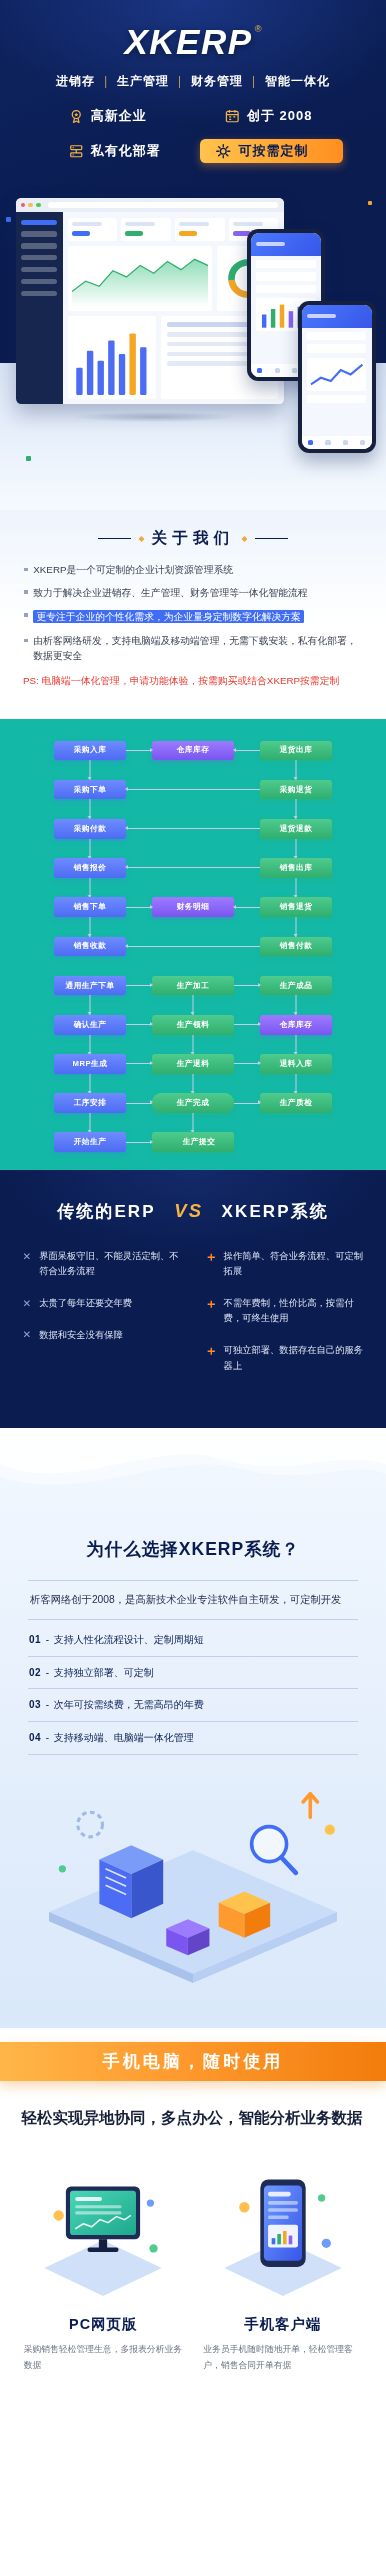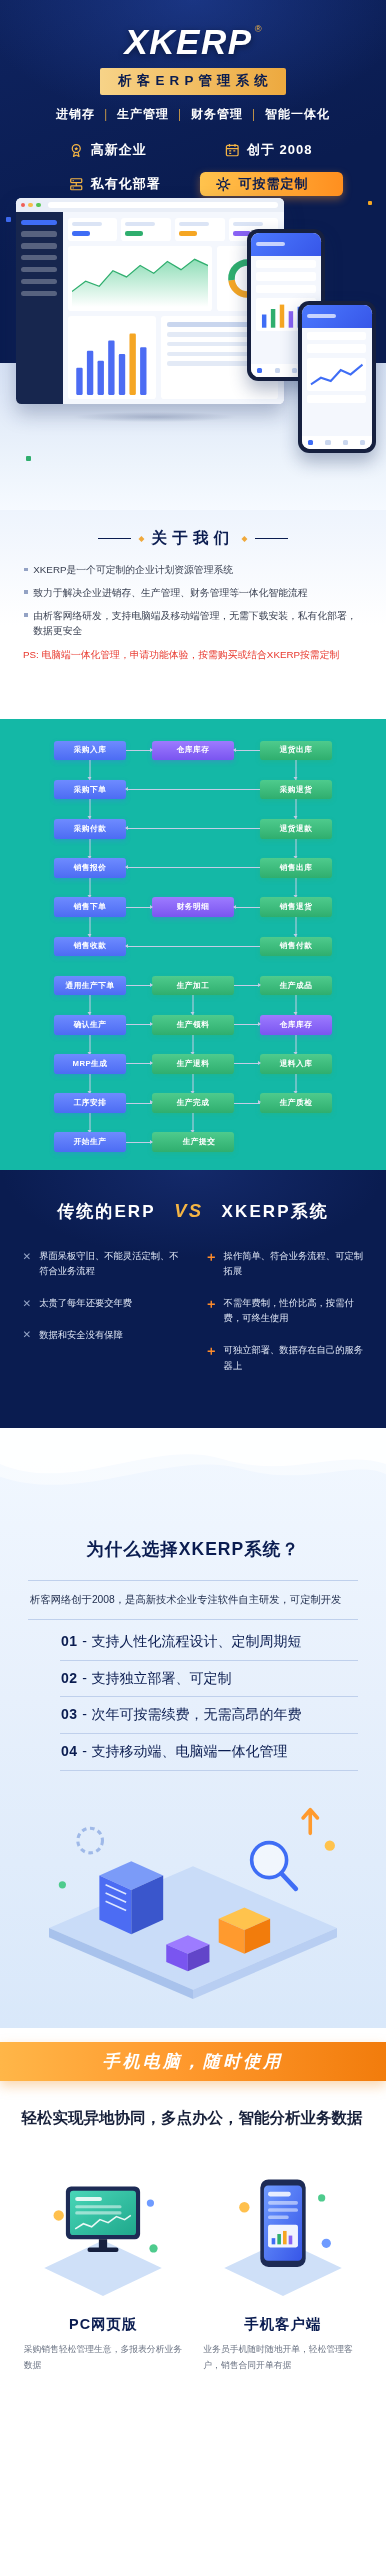--- a/index.html
+++ b/index.html
@@ -110,48 +110,45 @@
   .vs-mark.x{color:#93a2c4;font-size:10.3px;}
   .vs-mark.p{color:#ff8c2b;font-size:13px;line-height:1;}
 
   
   .why-section{height:600px;position:relative;overflow:hidden;
     background:linear-gradient(180deg,#f2f8ff 0%,#e7f0fc 45%,#d9e8fa 100%);}
   .why-wave{position:absolute;top:0;left:0;width:386px;height:77px;display:block;}
   .why-title{margin-top:109px;text-align:center;color:#0a1c50;font-size:17.5px;font-weight:bold;letter-spacing:1px;position:relative;}
   .why-intro{margin:18.5px 28px 0;padding:10.3px 2.1px;border-top:0.5px solid #bfd0ec;border-bottom:0.5px solid #bfd0ec;color:#23304f;font-size:10.3px;line-height:1.75;position:relative;}
   .why-list{margin:4.1px 28px 0;position:relative;}
-  .why-item{padding:8.8px 1px;border-bottom:0.5px solid #bfd0ec;color:#0a1c50;font-size:14px;margin-left:32px;}
+  .why-item{padding:8.8px 1px;border-bottom:0.5px solid #bfd0ec;color:#0a1c50;font-size:10px;}
   .why-num{font-weight:bold;letter-spacing:0.5px;}
   .why-sep{margin:0 4.6px;}
   .why-illustration{margin-top:13.4px;text-align:center;position:relative;}
 
   
   .devices-section{height:638px;background:#fff;padding-top:14.4px;}
-  .ribbon{height:39px;background:linear-gradient(90deg,#ffb648 0%,#ff9a2e 45%,#f27c0c 100%);display:flex;align-items:center;justify-content:center;color:#fff;font-size:17px;font-weight:bold;letter-spacing:3.1px;box-shadow:0 5.2px 11.3px rgba(242,140,30,.35);font-style:italic;}
+  .ribbon{height:39px;background:linear-gradient(90deg,#ffb648 0%,#ff9a2e 45%,#f27c0c 100%);display:flex;align-items:center;justify-content:center;color:#fff;font-size:17px;font-weight:bold;letter-spacing:3.1px;box-shadow:0 5.2px 11.3px rgba(242,140,30,.35);}
   .devices-heading{margin:25px 21.6px 0;color:#17203a;font-size:15.5px;font-weight:bold;line-height:1.55;}
   .cards{display:flex;gap:14.4px;margin:25px 20.6px 0;}
   .card{flex:1;}
   .card-illus{height:155px;display:flex;align-items:center;justify-content:center;}
   .card-title{text-align:center;color:#0a1c50;font-size:14.4px;font-weight:bold;margin-top:4.1px;letter-spacing:1px;}
   .card-desc{margin:8.2px 3.1px 0;color:#6b7383;font-size:8.8px;line-height:1.8;}
 </style>
 </head>
 <body>
 
 <div class="page">
 
   <header class="hero">
     <div class="hero-navy">
       <div class="logo-wrap">
         <span class="logo-text">XKERP</span>
         <span class="logo-reg">®</span>
-      </div>
-      <div class="subtitle-wrap">
-        <span class="subtitle-pill">析客ERP管理系统</span>
       </div>
       <div class="hero-tagline"><span>进销存</span><span class="tag-sep">｜</span><span>生产管理</span><span class="tag-sep">｜</span><span>财务管理</span><span class="tag-sep">｜</span><span>智能一体化</span></div>
       <div class="badge-grid">
           <div class="badge">
             <span class="badge-icon">
               <svg viewBox="0 0 24 24">
                 <circle cx="12" cy="9.6" r="5.8" fill="none" stroke="#F5B544" stroke-width="1.8"></circle>
                 <path d="M9.5 14.8 8 21l4-2 4 2-1.5-6.2" fill="none" stroke="#F5B544" stroke-width="1.8" stroke-linejoin="round"></path>
                 <path d="M12 6.8l.9 1.8 2 .3-1.45 1.4.35 2L12 11.4l-1.8.9.35-2L9.1 8.9l2-.3z" fill="#F5B544"></path>
               </svg>
@@ -316,20 +313,21 @@
     <div class="sec-title">
       <span class="line"></span>
       <span class="dia">◆</span>
       <span class="txt">关于我们</span>
       <span class="dia">◆</span>
       <span class="line"></span>
     </div>
     <ul class="about-points">
         <li class="about-point"><span class="pt-normal">XKERP是一个可定制的企业计划资源管理系统</span></li>
         <li class="about-point"><span class="pt-normal">致力于解决企业进销存、生产管理、财务管理等一体化智能流程</span></li>
+        <li class="about-point"><span class="pt-highlight">更专注于企业的个性化需求，为企业量身定制数字化解决方案</span></li>
         <li class="about-point"><span class="pt-normal">由析客网络研发，支持电脑端及移动端管理，无需下载安装，私有化部署，数据更安全</span></li>
       </ul>
     <p class="about-ps">PS: 电脑端一体化管理，申请功能体验，按需购买或结合XKERP按需定制</p>
   </section>
 
   <section class="flow-section">
     <div class="flow-grid">
         <div class="fbox blue" style="grid-area: 1 / 1;">采购入库<span class="vconn"></span></div>
         <div class="fbox purple" style="grid-area: 1 / 3;">仓库库存</div>
         <div class="fbox green" style="grid-area: 1 / 5;">退货出库<span class="vconn"></span></div>
@@ -361,21 +359,21 @@
         <div class="fbox green" style="grid-area: 8 / 3;">生产领料<span class="vconn"></span></div>
         <div class="fbox purple" style="grid-area: 8 / 5;">仓库库存<span class="vconn"></span></div>
         <div class="hconn arrow-right" style="grid-area: 8 / 2;"></div>
         <div class="hconn arrow-right" style="grid-area: 8 / 4;"></div>
         <div class="fbox blue" style="grid-area: 9 / 1;">MRP生成<span class="vconn"></span></div>
         <div class="fbox green" style="grid-area: 9 / 3;">生产退料<span class="vconn"></span></div>
         <div class="fbox green" style="grid-area: 9 / 5;">退料入库<span class="vconn"></span></div>
         <div class="hconn arrow-right" style="grid-area: 9 / 2;"></div>
         <div class="hconn arrow-right" style="grid-area: 9 / 4;"></div>
         <div class="fbox blue" style="grid-area: 10 / 1;">工序安排<span class="vconn"></span></div>
-        <div class="fbox green" style="grid-area: 10 / 3;">生产完成<span class="vconn"></span></div>
+        <div class="fbox green" style="grid-area: 10 / 3; border-radius: 9px;">生产完成<span class="vconn"></span></div>
         <div class="fbox green" style="grid-area: 10 / 5;">生产质检</div>
         <div class="hconn arrow-right" style="grid-area: 10 / 2;"></div>
         <div class="hconn arrow-right" style="grid-area: 10 / 4;"></div>
         <div class="fbox blue" style="grid-area: 11 / 1;">开始生产</div>
         <div class="fbox green" style="grid-area: 11 / 3; padding-left: 12px;">生产提交</div>
         <div class="hconn arrow-right" style="grid-area: 11 / 2;"></div>
       </div>
   </section>
 
   <section class="vs-section">

